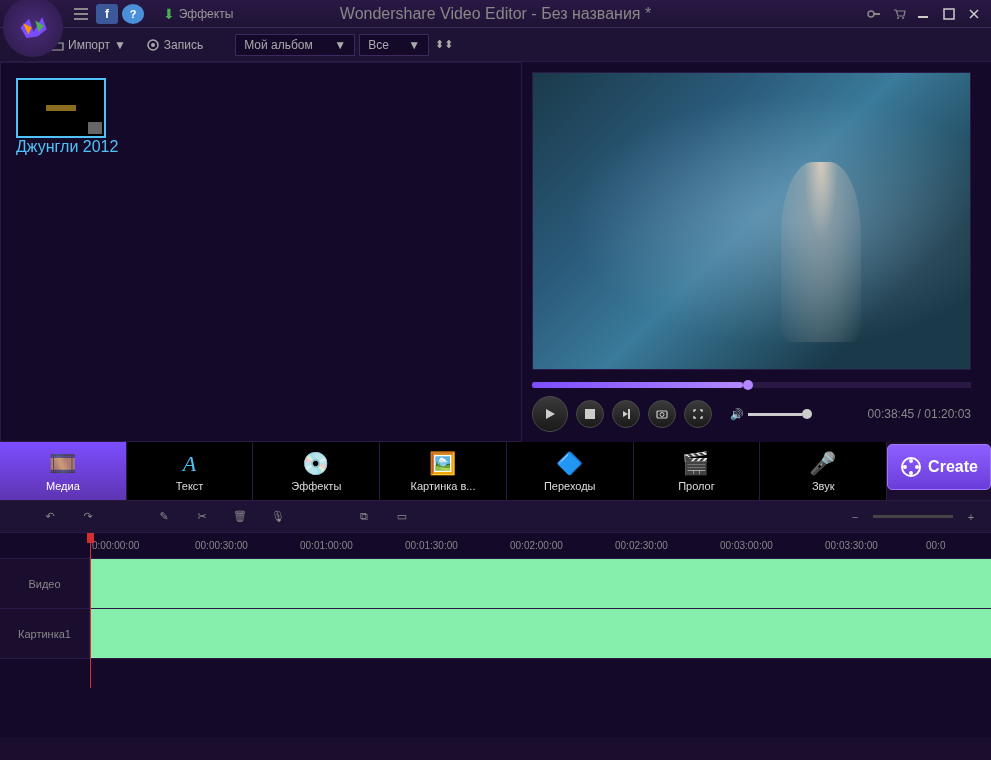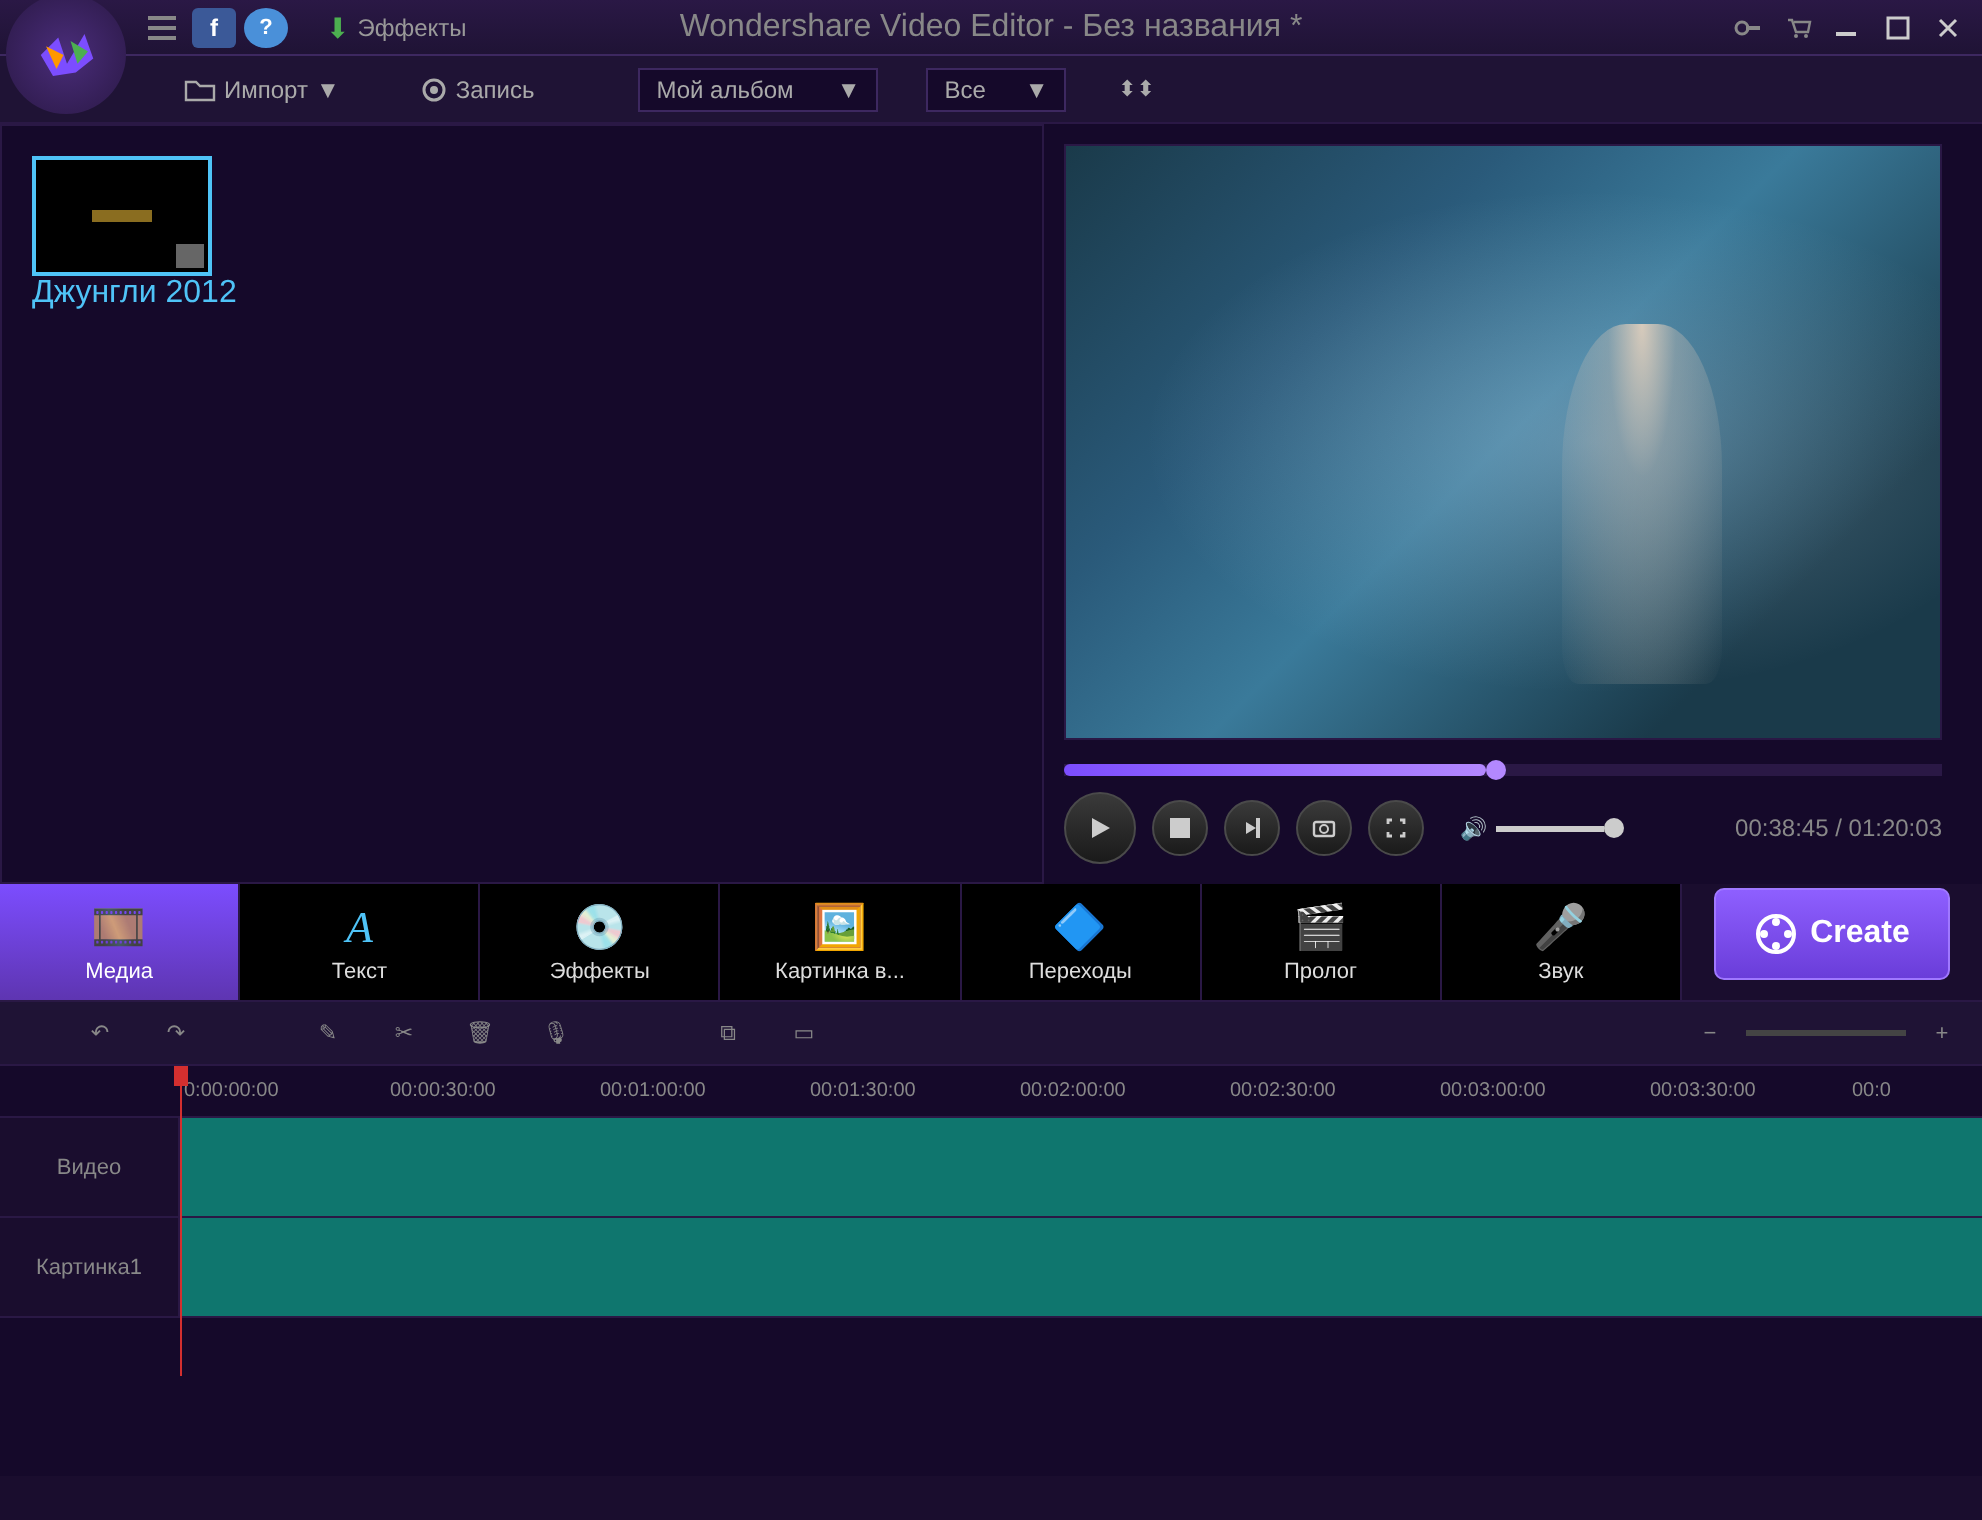--- a/index.html
+++ b/index.html
@@ -9,21 +9,21 @@
 .logo-area svg { width: 35px; height: 35px; }
 .tb-left { margin-left: 70px; display: flex; align-items: center; gap: 4px; }
 .tb-icon { width: 22px; height: 20px; display: flex; align-items: center; justify-content: center; border-radius: 3px; cursor: pointer; }
 .fb { background: #3b5998; color: white; border-radius: 3px; font-weight: bold; font-size: 12px; }
 .help { background: #4a90d9; color: white; border-radius: 50%; font-weight: bold; }
 .download { margin-left: 15px; display: flex; align-items: center; gap: 4px; color: #999; font-size: 12px; }
 .dl-arrow { color: #4caf50; font-size: 14px; }
 .title { position: absolute; left: 50%; transform: translateX(-50%); color: #888; font-size: 16px; }
 .tb-right { margin-left: auto; display: flex; align-items: center; gap: 3px; padding-right: 6px; }
 .win-btn { width: 22px; height: 18px; display: flex; align-items: center; justify-content: center; cursor: pointer; border-radius: 2px; }
-.toolbar { height: 34px; background: #1f1335; display: flex; align-items: center; padding-left: 84px; gap: 24px; border-bottom: 1px solid #2a1845; }
+.toolbar { height: 34px; background: #1f1335; display: flex; align-items: center; padding-left: 40px; gap: 4px; border-bottom: 1px solid #2a1845; }
 .tool-btn { display: flex; align-items: center; gap: 4px; padding: 2px 8px; cursor: pointer; color: #aaa; font-size: 12px; }
 .dropdown { display: flex; align-items: center; height: 22px; background: #15092a; border: 1px solid #3d2860; padding: 0 8px; font-size: 12px; color: #aaa; cursor: pointer; justify-content: space-between; }
 .main { display: flex; height: 380px; }
 .media-panel { width: 522px; background: #15092a; border: 1px solid #2a1845; padding: 15px; }
 .media-item { display: inline-block; text-align: center; }
 .thumb { width: 90px; height: 60px; border: 2px solid #4fc3f7; background: #000; position: relative; cursor: pointer; display: flex; align-items: center; justify-content: center; }
 .thumb-inner { width: 30px; height: 6px; background: #8a6d20; }
 .film-icon { position: absolute; bottom: 2px; right: 2px; width: 14px; height: 12px; background: #666; }
 .media-name { color: #4fc3f7; font-size: 16px; margin-top: 0; }
 .preview-panel { flex: 1; background: #15092a; display: flex; flex-direction: column; padding: 10px 20px 10px 10px; }
@@ -38,31 +38,31 @@
 .ctrl-btn { width: 28px; height: 28px; border-radius: 50%; background: linear-gradient(#3a3a3a, #1a1a1a); border: 1px solid #4a4a4a; display: flex; align-items: center; justify-content: center; cursor: pointer; }
 .vol { display: flex; align-items: center; gap: 4px; margin-left: 10px; }
 .vol-slider { width: 60px; height: 3px; background: #444; position: relative; cursor: pointer; }
 .vol-fill { height: 100%; width: 90%; background: #ccc; }
 .vol-handle { position: absolute; left: 90%; top: -4px; width: 10px; height: 10px; background: #ccc; border-radius: 50%; }
 .time { color: #888; font-size: 12px; margin-left: auto; }
 .tabs { display: flex; height: 58px; background: #000; }
 .tab { flex: 1; display: flex; flex-direction: column; align-items: center; justify-content: center; gap: 3px; cursor: pointer; border-right: 1px solid #2a1845; font-size: 11px; color: #ddd; }
 .tab.active { background: linear-gradient(#7c4dff, #5e35b1); color: white; }
 .tab-icon { font-size: 22px; height: 26px; display: flex; align-items: center; }
-.create-area { width: 150px; display: flex; align-items: center; justify-content: center; }
+.create-area { width: 104px; display: flex; align-items: center; justify-content: flex-start; }
 .create-btn { width: 118px; height: 46px; background: linear-gradient(#8e5fff, #6a3dd9); border: 1px solid #a078ff; border-radius: 5px; display: flex; align-items: center; justify-content: center; gap: 6px; cursor: pointer; color: white; font-size: 16px; font-weight: bold; margin-top: -8px; }
 .timeline-tools { height: 32px; background: #1f1335; display: flex; align-items: center; padding: 0 10px 0 40px; gap: 18px; border-top: 1px solid #2a1845; }
 .tl-tool { width: 20px; height: 20px; display: flex; align-items: center; justify-content: center; cursor: pointer; color: #888; }
 .zoom { margin-left: auto; display: flex; align-items: center; gap: 8px; }
 .zoom-track { width: 80px; height: 3px; background: #444; cursor: pointer; }
 .ruler { height: 26px; background: #15092a; display: flex; align-items: center; padding-left: 90px; border-top: 1px solid #2a1845; position: relative; text-decoration: underline; }
 .ruler-mark { position: absolute; font-size: 10px; color: #888; }
 .playhead { position: absolute; left: 90px; top: 0; bottom: 0; width: 1px; background: #d32f2f; z-index: 5; }
 .playhead-flag { position: absolute; top: 0; left: -3px; width: 7px; height: 10px; background: #d32f2f; }
-.tracks { background: #0f766e; position: relative; }
+.tracks { background: #86efac; position: relative; }
 .track { height: 50px; display: flex; border-top: 1px solid #2a1845; }
 .track.small { height: 30px; }
 .track-label { width: 90px; display: flex; align-items: center; justify-content: center; color: #888; font-size: 11px; border-right: 1px solid #2a1845; background: #1a0d2e; }
 .track-content { flex: 1; }
 .bottom-pad { height: 80px; background: #15092a; border-top: 1px solid #2a1845; }
 </style>
 </head>
 <body>
 
 <div class="logo-area">

